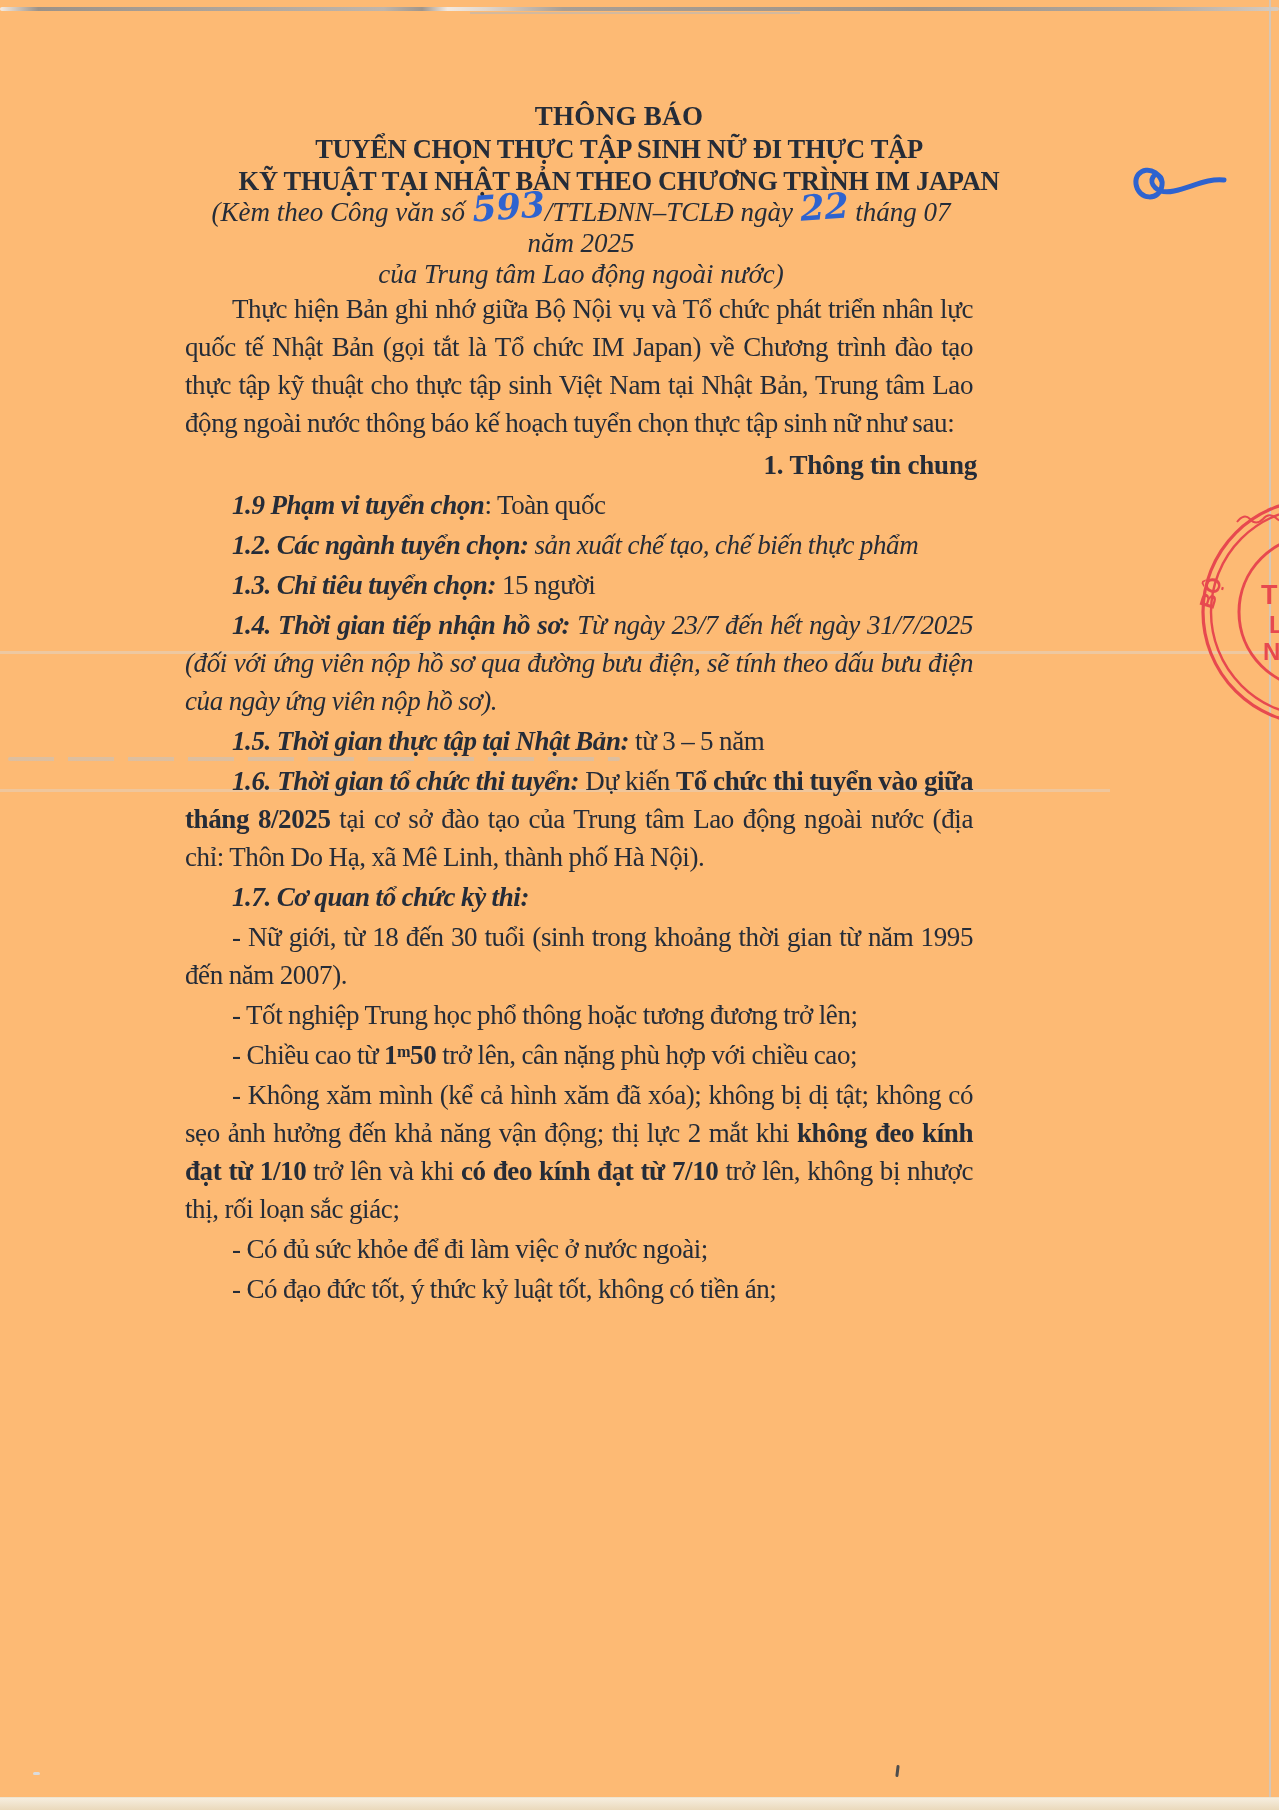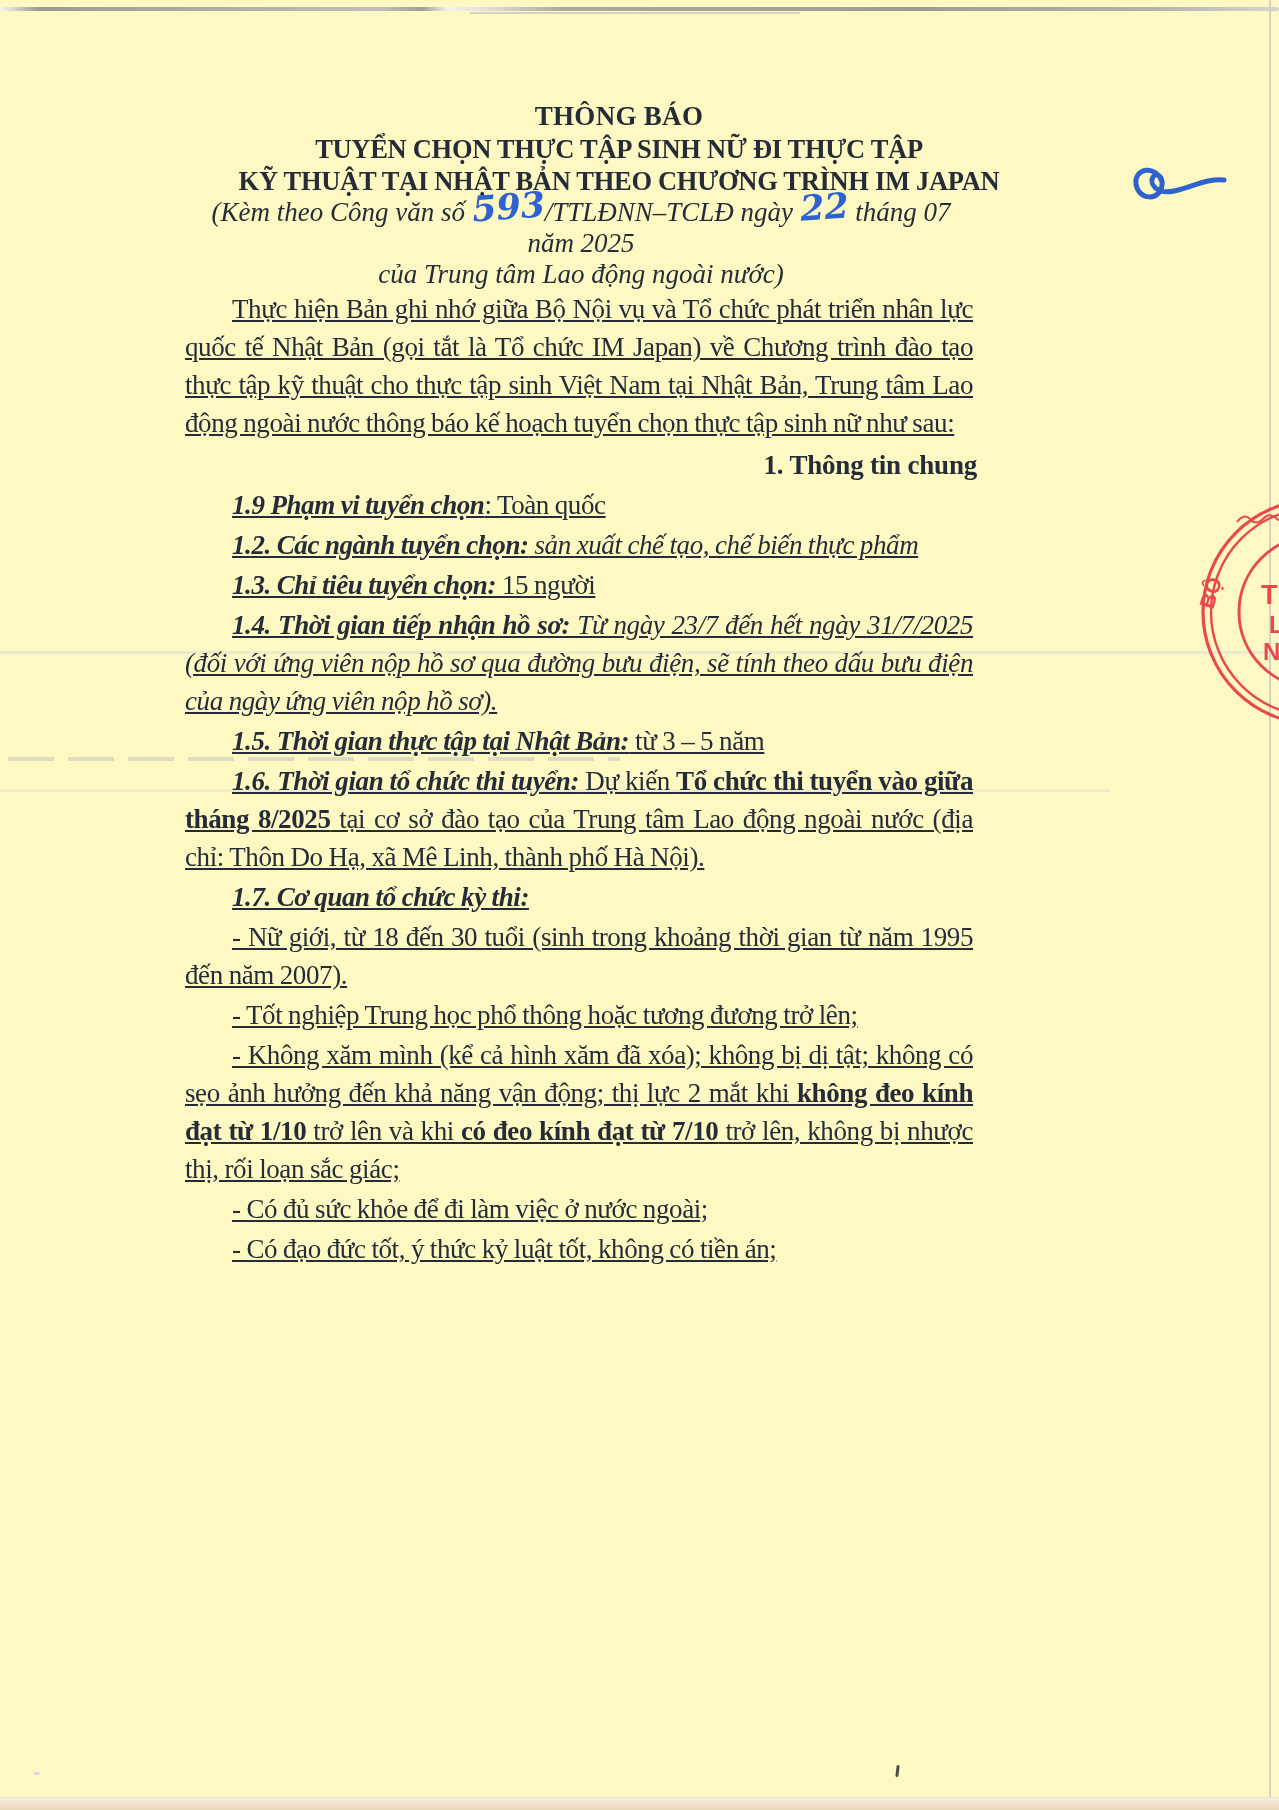--- a/index.html
+++ b/index.html
@@ -1,17 +1,17 @@
 <!DOCTYPE html>
 <html><head>
 <meta charset="utf-8">
 <style>
   html,body{margin:0;padding:0;background:#e9e9e9;}
   .page{
-    position:relative;width:1279px;height:1810px;background:#fef9c3;
+    position:relative;width:1279px;height:1810px;background:#fdba74;
     overflow:hidden;font-family:"Liberation Serif","DejaVu Serif",serif;
     color:#252c38;
   }
   
   .scan-top{position:absolute;left:0;top:7px;width:1279px;height:4px;
     background:linear-gradient(90deg,#f5f5f5 0%,#8b8b8b 3%,#a2a2a2 18%,#b5b5b5 30%,#8f8f8f 33%,#f2f2f2 35%,#dcdcdc 38%,#9a9a9a 44%,#8d8d8d 72%,#a6a6a6 90%,#cfcfcf 100%);
     opacity:.85;border-radius:2px;}
   .scan-top2{position:absolute;left:470px;top:12px;width:330px;height:2px;background:#b9b9b9;opacity:.6;}
   .scan-right{position:absolute;left:1269px;top:0;width:2px;height:1810px;background:#c9c9c9;opacity:.8;}
   .streak1{position:absolute;left:0;top:651px;width:1279px;height:3px;background:#d9d9d9;opacity:.45;}
@@ -26,21 +26,21 @@
   
   .content{position:absolute;left:185px;top:100px;width:792px;}
   .titles{position:relative;left:38px;text-align:center;font-weight:bold;}
   .t1{font-size:27px;line-height:33px;letter-spacing:.3px;}
   .t23{font-size:26.5px;line-height:32px;letter-spacing:-.3px;white-space:nowrap;}
   .note{text-align:center;font-style:italic;font-size:27px;line-height:31px;}
   .hw{color:#2e63cf;font-weight:bold;font-style:italic;font-size:35px;
     display:inline-block;transform:rotate(-4deg);font-family:"DejaVu Serif",serif;
     position:relative;top:-2px;line-height:20px;}
   p.para{margin:0 4px 2px 0;font-size:27px;line-height:38px;text-align:justify;
-    text-indent:47px;letter-spacing:-.4px;word-spacing:-.5px;text-decoration:underline;}
+    text-indent:47px;letter-spacing:-.4px;word-spacing:-.5px;}
   p.h{margin:4px 0 2px 0;font-size:27px;line-height:38px;font-weight:bold;
     text-indent:47px;letter-spacing:-.2px;text-align:right;}
   .intro{margin-top:28px;}
   .mt4{margin-top:4px;}
   .mt7{margin-top:7px;}
   .bi{font-weight:bold;font-style:italic;}
   .b{font-weight:bold;}
   .it{font-style:italic;}
   
   .stamp{position:absolute;left:1165px;top:470px;width:210px;height:300px;}
@@ -88,20 +88,21 @@
 
     <p class="para"><span class="bi">1.6. Thời gian tổ chức thi tuyển:</span><span> Dự kiến </span><span class="b">Tổ chức thi tuyển vào giữa tháng 8/2025</span><span> tại cơ sở đào tạo của Trung tâm Lao động ngoài nước (địa chỉ: Thôn Do Hạ, xã Mê Linh, thành phố Hà Nội).</span></p>
 
     <p class="para mt7"><span class="bi">1.7. Cơ quan tổ chức kỳ thi:</span></p>
 
 
 
     <p class="para">- Nữ giới, từ 18 đến 30 tuổi (sinh trong khoảng thời gian từ năm 1995 đến năm 2007).</p>
     <p class="para">- Tốt nghiệp Trung học phổ thông hoặc tương đương trở lên;</p>
 
+    <p class="para"><span>- Chiều cao từ </span><span class="b">1ᵐ50</span><span> trở lên, cân nặng phù hợp với chiều cao;</span></p>
 
     <p class="para"><span>- Không xăm mình (kể cả hình xăm đã xóa); không bị dị tật; không có sẹo ảnh hưởng đến khả năng vận động; thị lực 2 mắt khi </span><span class="b">không đeo kính đạt từ 1/10</span><span> trở lên và khi </span><span class="b">có đeo kính đạt từ 7/10</span><span> trở lên, không bị nhược thị, rối loạn sắc giác;</span></p>
 
     <p class="para mt4">- Có đủ sức khỏe để đi làm việc ở nước ngoài;</p>
     <p class="para">- Có đạo đức tốt, ý thức kỷ luật tốt, không có tiền án;</p>
 
   </div>
 
   <svg class="stamp" viewBox="0 0 210 300">
     <g stroke="#e7494f" fill="none">

